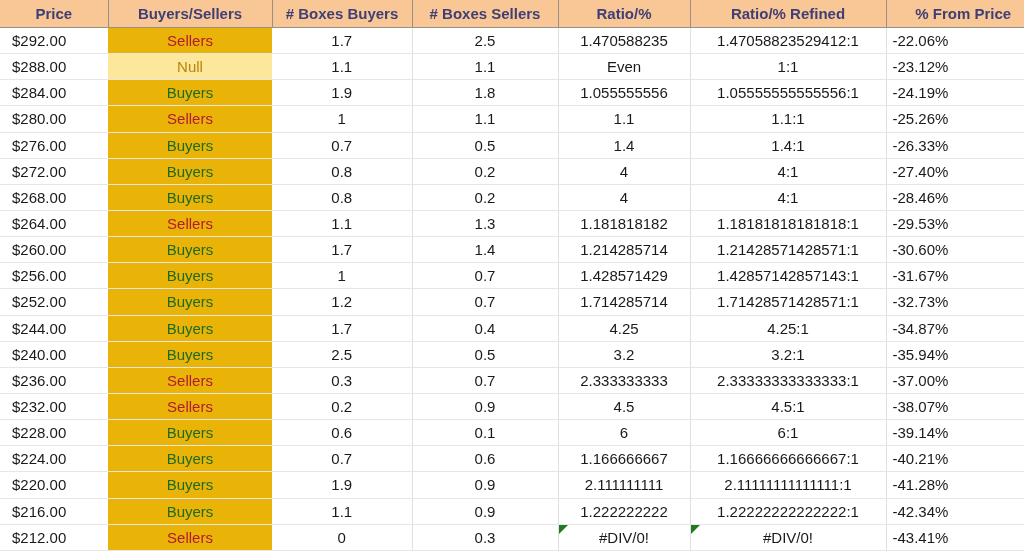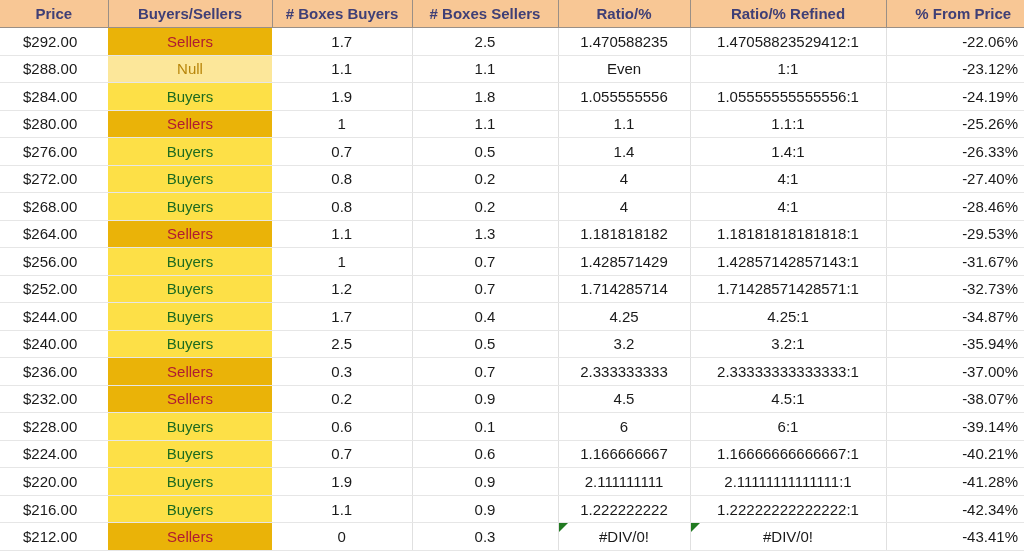--- a/index.html
+++ b/index.html
@@ -57,37 +57,37 @@
     border-right: 1px solid #e0e0e0;
     white-space: nowrap;
     overflow: hidden;
     background: #ffffff;
     position: relative;
   }
   tbody td.last { border-right: none; }
 
   td.price {
     text-align: left;
-    padding-left: 23px;
+    padding-left: 12px;
     border-right: none;
   }
   td.side {
     text-align: center;
     border-right: none;
     font-weight: normal;
   }
   td.num {
     text-align: center;
   }
   td.pct {
-    text-align: right;
+    text-align: left;
   }
 
   
-  td.side.buyers  { background: #fde047; color: #1d6b20; }
+  td.side.buyers  { background: #eab308; color: #1d6b20; }
   td.side.sellers { background: #eab308; color: #b01b32; }
   td.side.null    { background: #fce79a; color: #b8860b; }
 
   
   .err-flag {
     position: absolute;
     left: 0;
     top: 0;
     width: 0;
     height: 0;
@@ -188,20 +188,29 @@
         <tr>
           <td class="price">$264.00</td>
           <td class="side sellers">Sellers</td>
           <td class="num">1.1</td>
           <td class="num">1.3</td>
           <td class="num">1.181818182</td>
           <td class="num">1.18181818181818:1</td>
           <td class="pct last">-29.53%</td>
         </tr>
         <tr>
+          <td class="price">$260.00</td>
+          <td class="side buyers">Buyers</td>
+          <td class="num">1.7</td>
+          <td class="num">1.4</td>
+          <td class="num">1.214285714</td>
+          <td class="num">1.21428571428571:1</td>
+          <td class="pct last">-30.60%</td>
+        </tr>
+        <tr>
           <td class="price">$256.00</td>
           <td class="side buyers">Buyers</td>
           <td class="num">1</td>
           <td class="num">0.7</td>
           <td class="num">1.428571429</td>
           <td class="num">1.42857142857143:1</td>
           <td class="pct last">-31.67%</td>
         </tr>
         <tr>
           <td class="price">$252.00</td>

